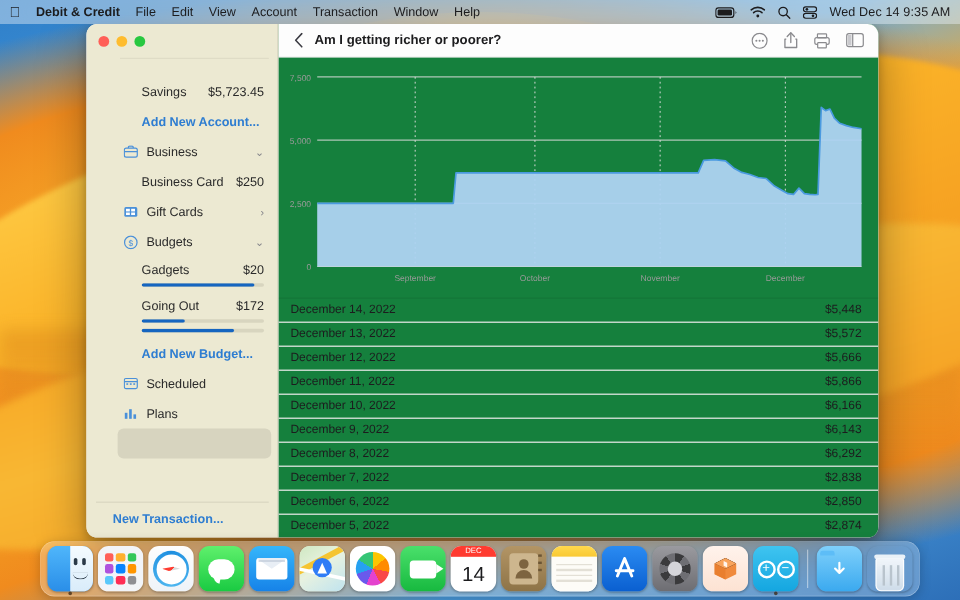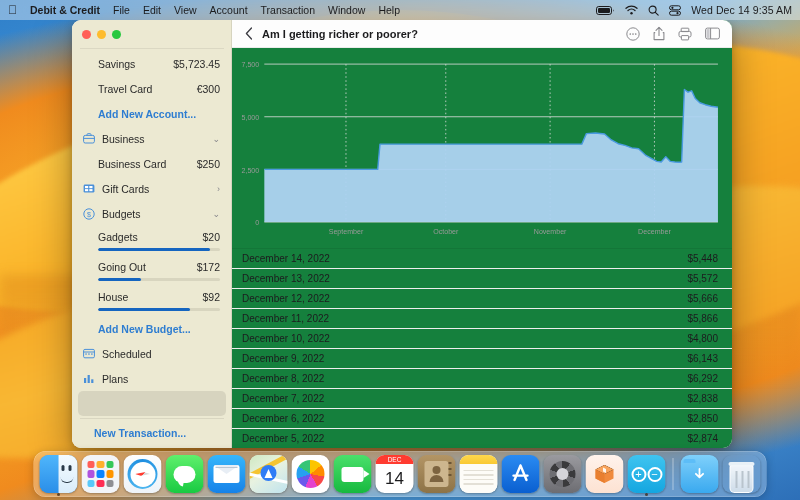--- a/index.html
+++ b/index.html
@@ -81,21 +81,22 @@
     height:28px; display:flex; align-items:center; gap:6px; padding:0 10px;
     flex:0 0 28px;
   }
   .tl { width:9px; height:9px; border-radius:50%; }
   .tl.red { background:#ff5f57; }
   .tl.yellow { background:#febc2e; }
   .tl.green { background:#28c840; }
 
   .sb-scroll {
     flex:1; overflow:hidden; position:relative;
-    padding-top:3px;
+    padding-top:16px;
+    margin-left:20px;
   }
   .sb-scroll::before {
     content:""; position:absolute; left:8px; right:8px; top:0; height:1px;
     background:rgba(0,0,0,.07);
   }
   .sb-row {
     display:flex; align-items:center; height:25px;
     padding:0 12px 0 10px; font-size:10.5px; color:#2a2a2a;
     position:relative;
   }
@@ -237,24 +238,20 @@
       <span class="tl green"></span>
     </div>
 
     <div class="sb-scroll">
 
       <div class="sb-row sb-indent">
         <span class="sb-label">Savings</span>
         <span class="sb-val">$5,723.45</span>
       </div>
 
-      <div class="sb-row sb-indent">
-        <span class="sb-label">Travel Card</span>
-        <span class="sb-val">€300</span>
-      </div>
 
       <div class="sb-row sb-indent link">
         <span class="sb-label sb-link">Add New Account...</span>
       </div>
 
       <div class="sb-row">
         <span class="sb-ico">
           <svg width="12" height="11" viewBox="0 0 12 11">
             <rect x="0.6" y="2.4" width="10.8" height="7.6" rx="1.6" fill="none" stroke="#4a90d9" stroke-width="1"></rect>
             <path d="M4 2.4 V1.6 a.9.9 0 0 1 .9-.9h2.2a.9.9 0 0 1 .9.9v.8" fill="none" stroke="#4a90d9" stroke-width="1"></path>
@@ -309,24 +306,20 @@
       <div class="sb-row budget-row">
         <span class="sb-label">Going Out</span>
         <span class="sb-val">$172</span>
       </div>
       <div class="bar-wrap">
         <div class="bar-bg">
             <div class="bar-fg" id="bar1" style="width: 35%;"></div>
           </div>
       </div>
 
-      <div class="sb-row budget-row">
-        <span class="sb-label">House</span>
-        <span class="sb-val">$92</span>
-      </div>
       <div class="bar-wrap">
         <div class="bar-bg">
             <div class="bar-fg" id="bar2" style="width: 75%;"></div>
           </div>
       </div>
 
       <div class="sb-row sb-indent link">
         <span class="sb-label sb-link">Add New Budget...</span>
       </div>
 
@@ -442,21 +435,21 @@
         <div class="txn">
           <span class="txn-date">December 12, 2022</span>
           <span class="txn-amt">$5,666</span>
         </div>
         <div class="txn">
           <span class="txn-date">December 11, 2022</span>
           <span class="txn-amt">$5,866</span>
         </div>
         <div class="txn">
           <span class="txn-date">December 10, 2022</span>
-          <span class="txn-amt">$4,800</span>
+          <span class="txn-amt">$6,166</span>
         </div>
         <div class="txn">
           <span class="txn-date">December 9, 2022</span>
           <span class="txn-amt">$6,143</span>
         </div>
         <div class="txn">
           <span class="txn-date">December 8, 2022</span>
           <span class="txn-amt">$6,292</span>
         </div>
         <div class="txn">

